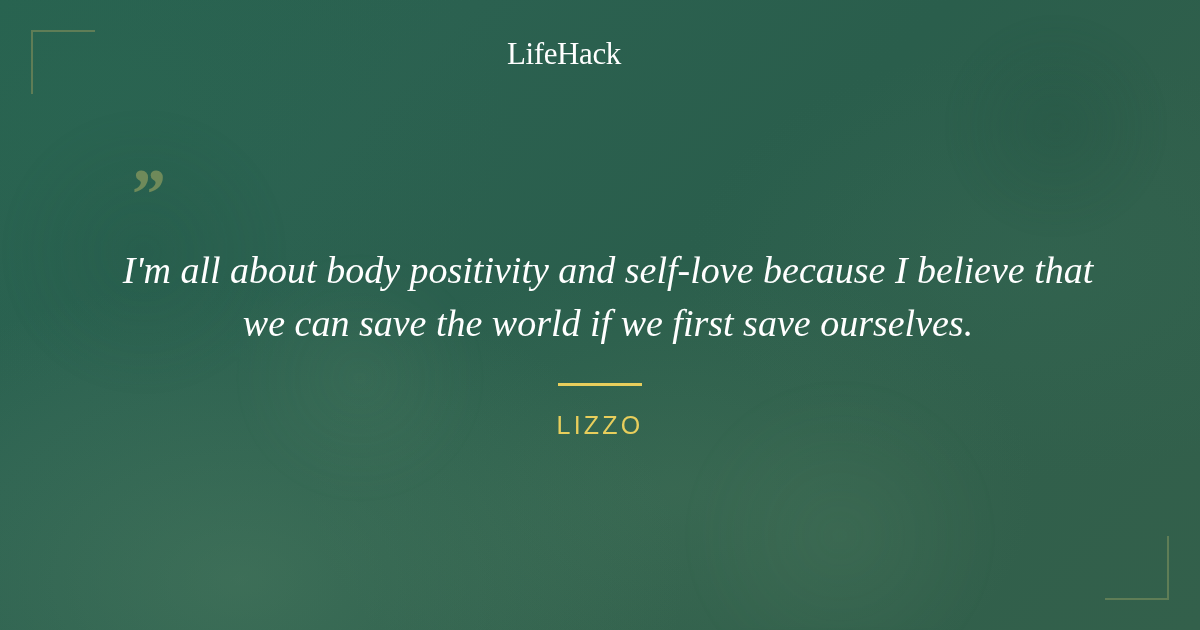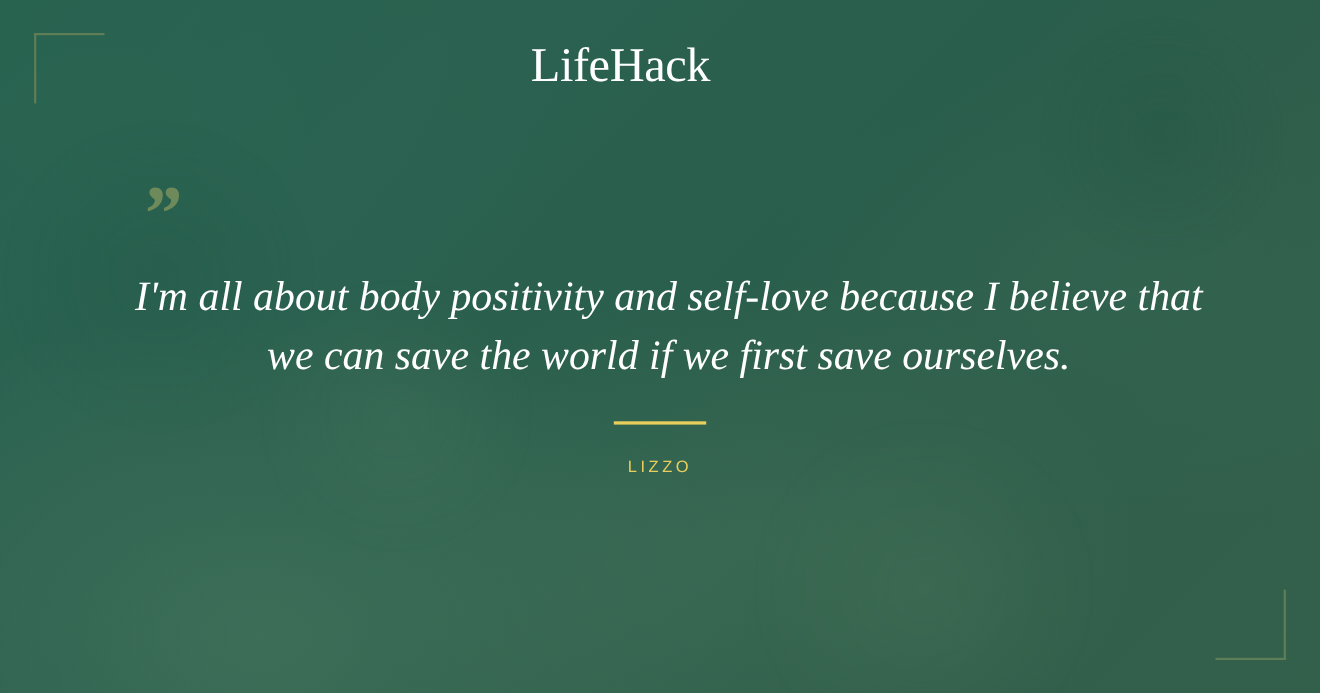--- a/index.html
+++ b/index.html
@@ -59,21 +59,21 @@
     border-right: 2px solid #5f7d56;
   }
 
   .logo {
     position: absolute;
     top: 38px;
     left: 0;
     width: 1128px;
     text-align: center;
     font-family: "Liberation Serif", "DejaVu Serif", serif;
-    font-size: 44px;
+    font-size: 31px;
     line-height: 1;
     font-weight: 400;
     color: #ffffff;
     letter-spacing: -0.4px;
   }
 
   .content {
     position: absolute;
     left: 0;
     top: 0;
@@ -118,21 +118,21 @@
     background: #e8ce5c;
   }
 
   .attribution {
     position: absolute;
     left: 0;
     top: 413px;
     width: 1200px;
     text-align: center;
     font-family: "Liberation Sans", sans-serif;
-    font-size: 15px;
+    font-size: 25px;
     line-height: 24px;
     font-weight: 400;
     letter-spacing: 3.2px;
     color: #e8ce5c;
   }
 </style>
 </head>
 <body>
 
 <div class="card">

